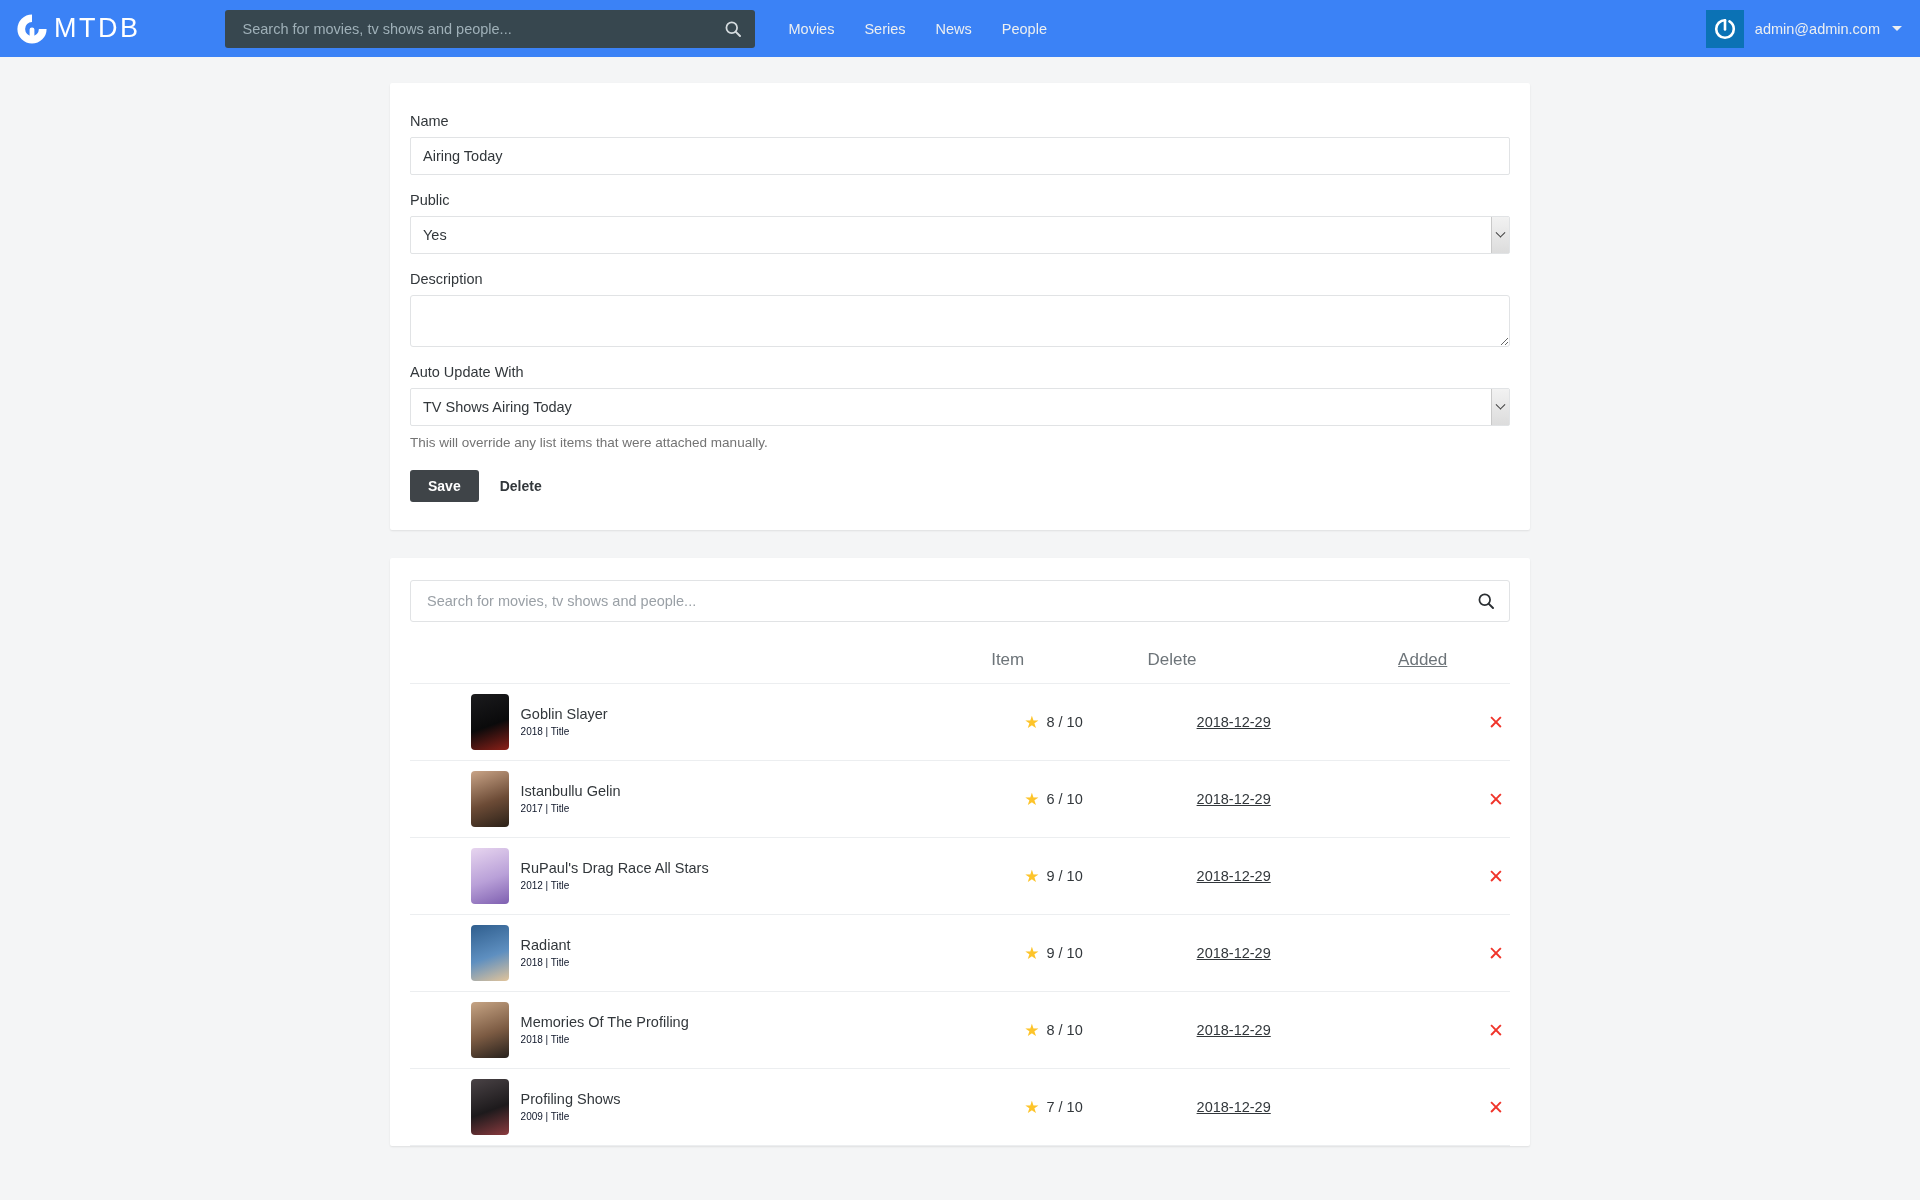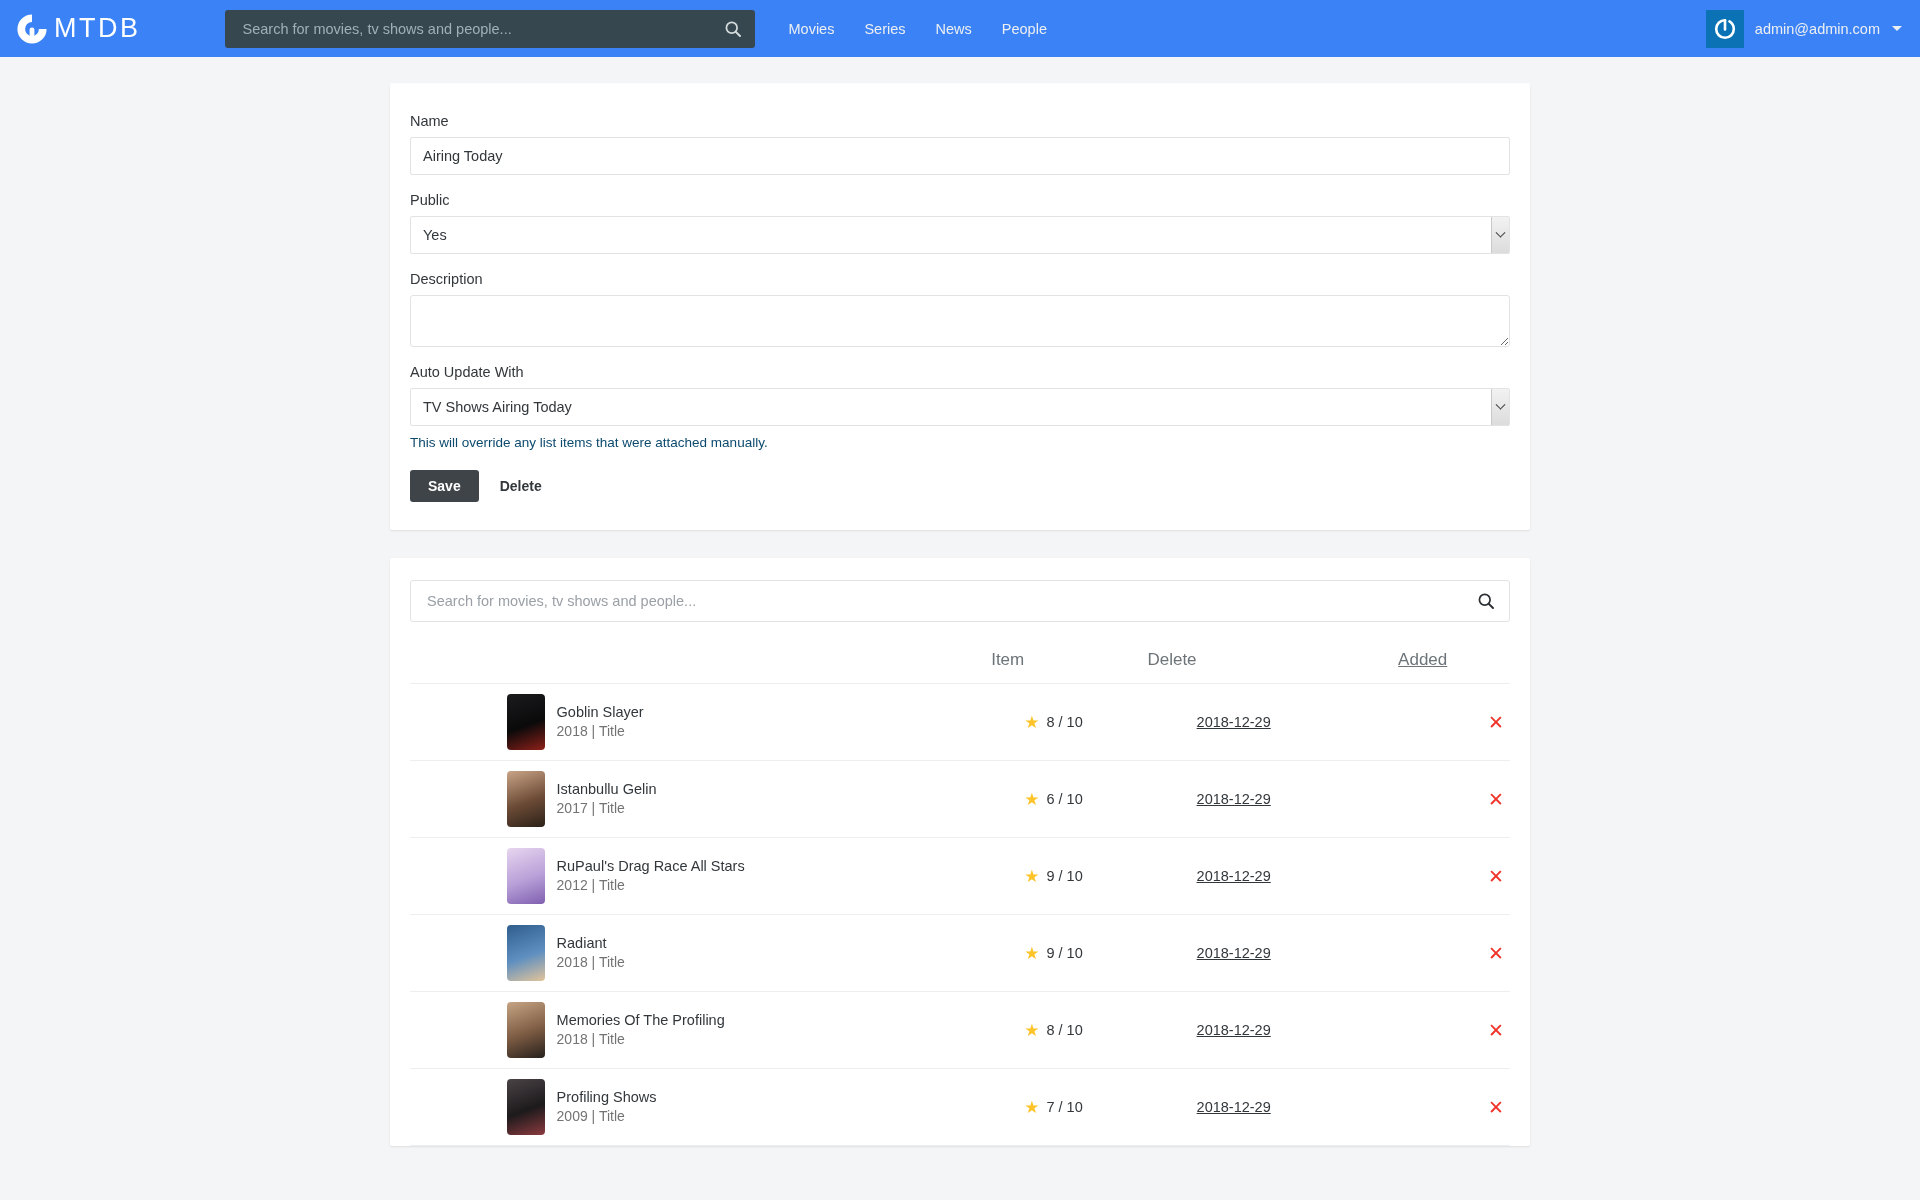--- a/index.html
+++ b/index.html
@@ -162,21 +162,21 @@
     resize: vertical;
     font-family: "Liberation Sans", sans-serif;
     font-size: 14.5px;
     padding: 8px 12px;
     color: #32373b;
     outline: none;
     display: block;
   }
   .hint {
     font-size: 13.5px;
-    color: #0c4a6e;
+    color: #737373;
     margin-top: 9px;
   }
   .actions { margin-top: 20px; display: flex; align-items: flex-start; gap: 9px; }
   .btn-primary {
     background: #3f4448;
     color: #fff;
     border: 0;
     border-radius: 3px;
     font-size: 14px;
     font-weight: bold;
@@ -252,31 +252,31 @@
     cursor: grab;
     padding-left: 20px;
   }
   .handle span {
     display: block;
     height: 2px;
     background: #2b2f33;
     margin: 3px 0;
   }
 
-  .itemcell { display: flex; align-items: center; gap: 12px; margin-left: 36px; }
+  .itemcell { display: flex; align-items: center; gap: 12px; }
   .poster {
     width: 38px; height: 56px;
     border-radius: 4px;
     flex: 0 0 38px;
     background-size: cover;
     background-position: center;
     overflow: hidden;
   }
   .meta .t { font-size: 14.5px; color: #32373b; line-height: 1.35; }
-  .meta .s { font-size: 14px; color: #737373; line-height: 1.35; }
+  .meta .s { font-size: 10px; color: #0f172a; line-height: 1.35; }
 
   .rating { display: flex; align-items: center; gap: 7px; }
   .star { color: #fdc42a; font-size: 17px; line-height: 1; }
 
   .xbtn {
     display: inline-block;
     color: #f0342a;
     font-size: 19px;
     line-height: 1;
     cursor: pointer;

